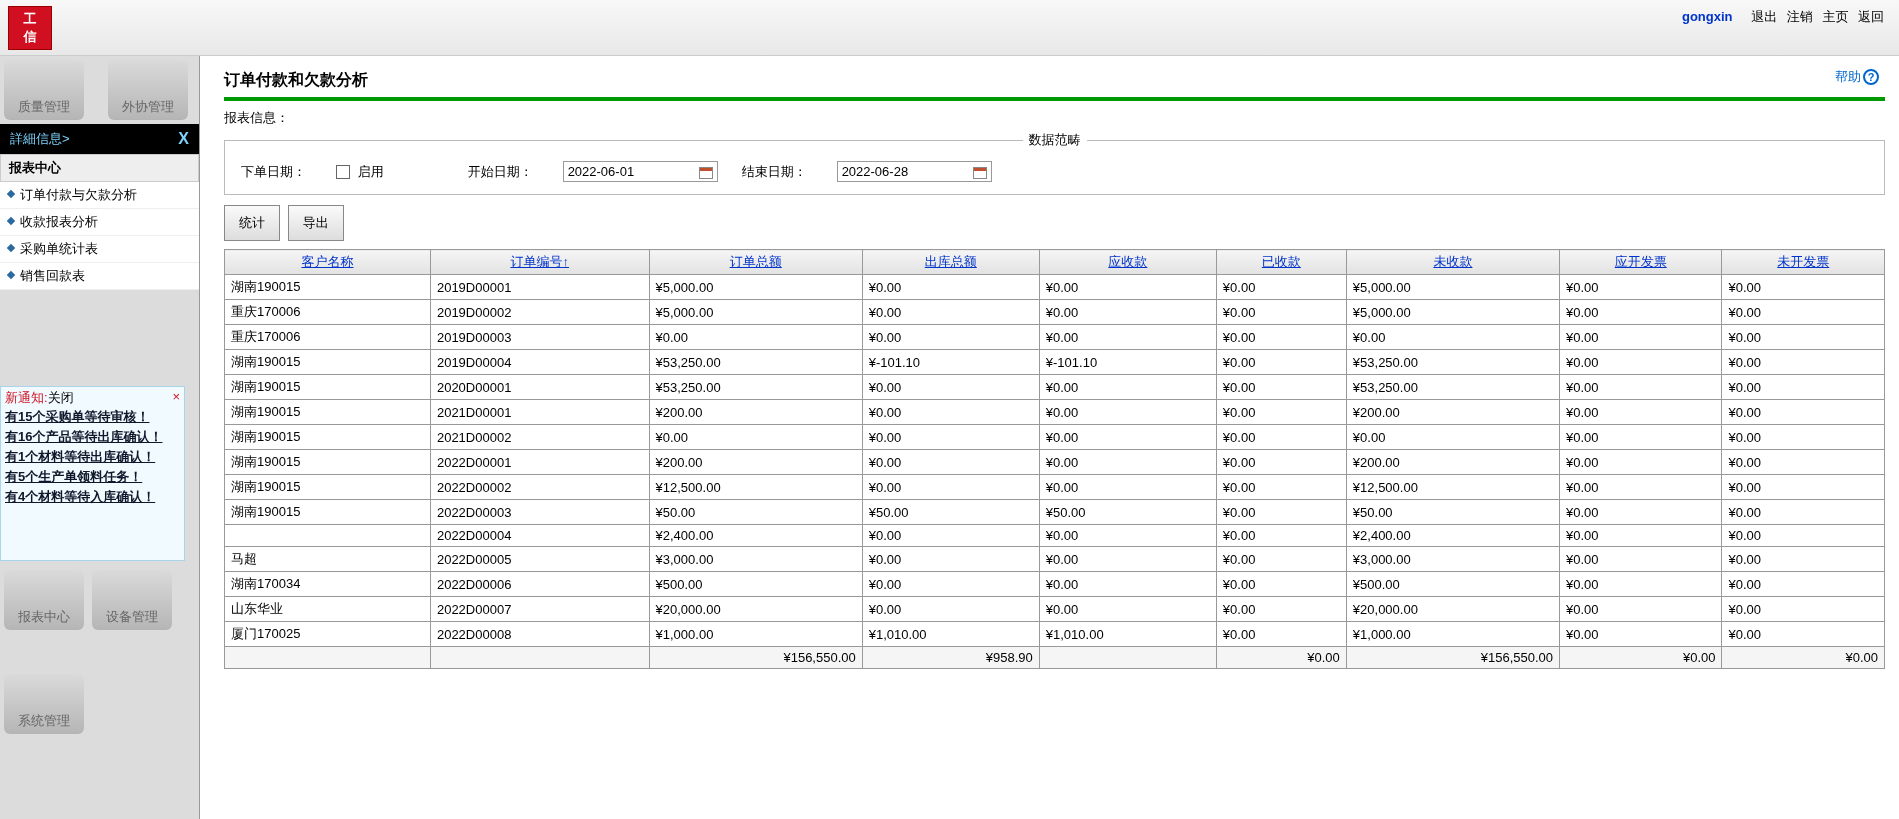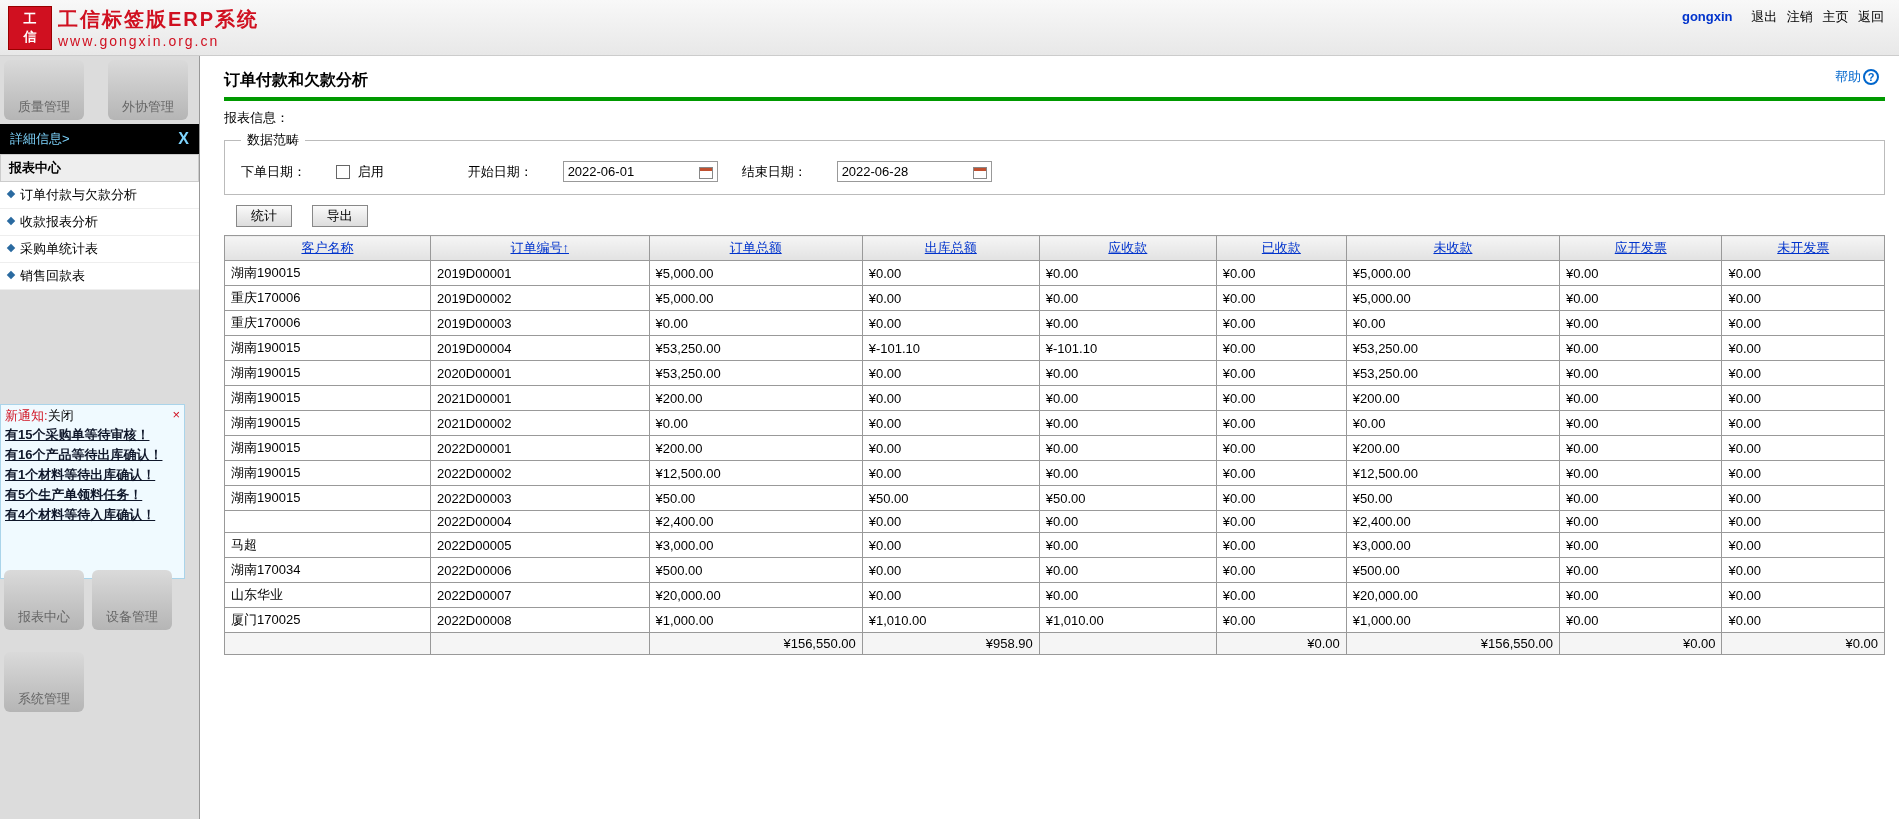--- a/index.html
+++ b/index.html
@@ -19,65 +19,61 @@
 .module-icons { display: flex; flex-wrap: wrap; gap: 24px; padding: 4px; }
 .module-icon { width: 80px; height: 60px; border-radius: 6px; display: flex; align-items: flex-end; justify-content: center; color: #666; font-size: 13px; padding-bottom: 4px; }
 .m-gray { background: linear-gradient(to bottom, #dadada, #b5b5b5); }
 .detail-header { background: #000; color: #7dd3fc; padding: 6px 10px; display: flex; justify-content: space-between; align-items: center; font-size: 14px; }
 .close-x { cursor: pointer; font-weight: bold; font-size: 16px; }
 .report-title { background: #eee; padding: 4px 8px; border: 1px solid #ccc; font-weight: bold; }
 .report-list { background: #fff; }
 .report-item { padding: 4px 8px 4px 20px; position: relative; border-bottom: 1px solid #eee; cursor: pointer; }
 .report-item::before { content: ""; position: absolute; left: 8px; top: 9px; width: 6px; height: 6px; background: #2a6aa0; transform: rotate(45deg); }
 
-.notice-box { position: absolute; left: 0; top: 348px; width: 185px; background: #f0faff; border: 1px solid #aad4ea; font-size: 13px; padding: 2px 4px; height: 175px; }
+.notice-box { position: absolute; left: 0; top: 330px; width: 185px; background: #f0faff; border: 1px solid #aad4ea; font-size: 13px; padding: 2px 4px; height: 175px; }
 .notice-title { display: flex; justify-content: space-between; }
 .notice-new { color: #d01020; }
 .notice-close { color: #d01020; cursor: pointer; }
 .notice-line { color: #0f172a; text-decoration: underline; cursor: pointer; font-weight: bold; padding: 1px 0; }
 
 .mod2 { position: absolute; left: 0; top: 510px; display: flex; gap: 8px; padding: 4px; }
-.mod3 { position: absolute; left: 0; top: 592px; display: flex; gap: 8px; padding: 4px; }
+.mod3 { position: absolute; left: 0; top: 614px; display: flex; gap: 8px; padding: 4px; }
 
 .main { position: absolute; left: 210px; top: 60px; right: 0; bottom: 0; padding: 10px 14px; overflow: auto; }
 .page-title { font-size: 16px; font-weight: bold; margin-bottom: 6px; }
 .green-line { height: 4px; background: #009900; margin-bottom: 8px; }
 .help-link { position: absolute; right: 20px; top: 8px; color: #06c; display: flex; align-items: center; gap: 2px; }
 .help-icon { width: 16px; height: 16px; border: 2px solid #0066cc; border-radius: 50%; display: inline-flex; align-items: center; justify-content: center; color: #0066cc; font-size: 11px; font-weight: bold; }
 
 .info-label { margin-bottom: 4px; }
 .fieldset { border: 1px solid #bbb; padding: 12px 16px; margin-bottom: 10px; }
-.fieldset legend { padding: 0 6px; }
+.fieldset legend { padding: 0 6px; text-align: center; }
 .field-row { display: flex; align-items: center; gap: 24px; }
 .field-row label { margin-right: 6px; }
 .date-input { border: 1px solid #999; padding: 2px 4px; width: 155px; background: #fff; display: inline-flex; justify-content: space-between; align-items: flex-end; }
 .cal-icon { width: 14px; height: 12px; background: linear-gradient(to bottom,#c05030 0 30%, #fff 30% 100%); border: 1px solid #888; }
 .checkbox { width: 14px; height: 14px; border: 1px solid #666; background: #fff; display: inline-block; vertical-align: middle; margin-right: 4px; }
 
 .btn-row { margin-bottom: 8px; }
-.btn { display: inline-block; border: 1px solid #888; background: linear-gradient(to bottom,#fafafa,#ddd); padding: 1px 14px; cursor: pointer; margin-right: 4px; margin-left: 12px; }
+.btn { display: inline-block; border: 1px solid #888; background: linear-gradient(to bottom,#fafafa,#ddd); padding: 8px 14px; cursor: pointer; margin-right: 4px; }
 
 table.grid { border-collapse: collapse; width: 100%; border-radius: 8px; }
 table.grid th, table.grid td { border: 1px solid #999; padding: 3px 6px; font-size: 13px; }
 table.grid th { background: linear-gradient(to bottom,#f5f5f5,#e2e2e2); font-weight: normal; }
 table.grid th span { color: #0033cc; text-decoration: underline; cursor: pointer; }
 table.grid tfoot td { text-align: right; font-weight: normal; background: #f5f5f5; }
 </style>
 </head>
 <body>
 
 <div class="header">
   <div class="logo-area">
     <div class="logo-box">
       <span>工</span>
         <span>信</span>
-    </div>
-    <div class="logo-text">
-      <span class="logo-title">工信标签版ERP系统</span>
-      <span class="logo-url">www.gongxin.org.cn</span>
     </div>
   </div>
   <div class="header-links">
     <span class="user">gongxin</span>
     <a>退出</a>
     <a>注销</a>
     <a>主页</a>
     <a>返回</a>
   </div>
 </div>

